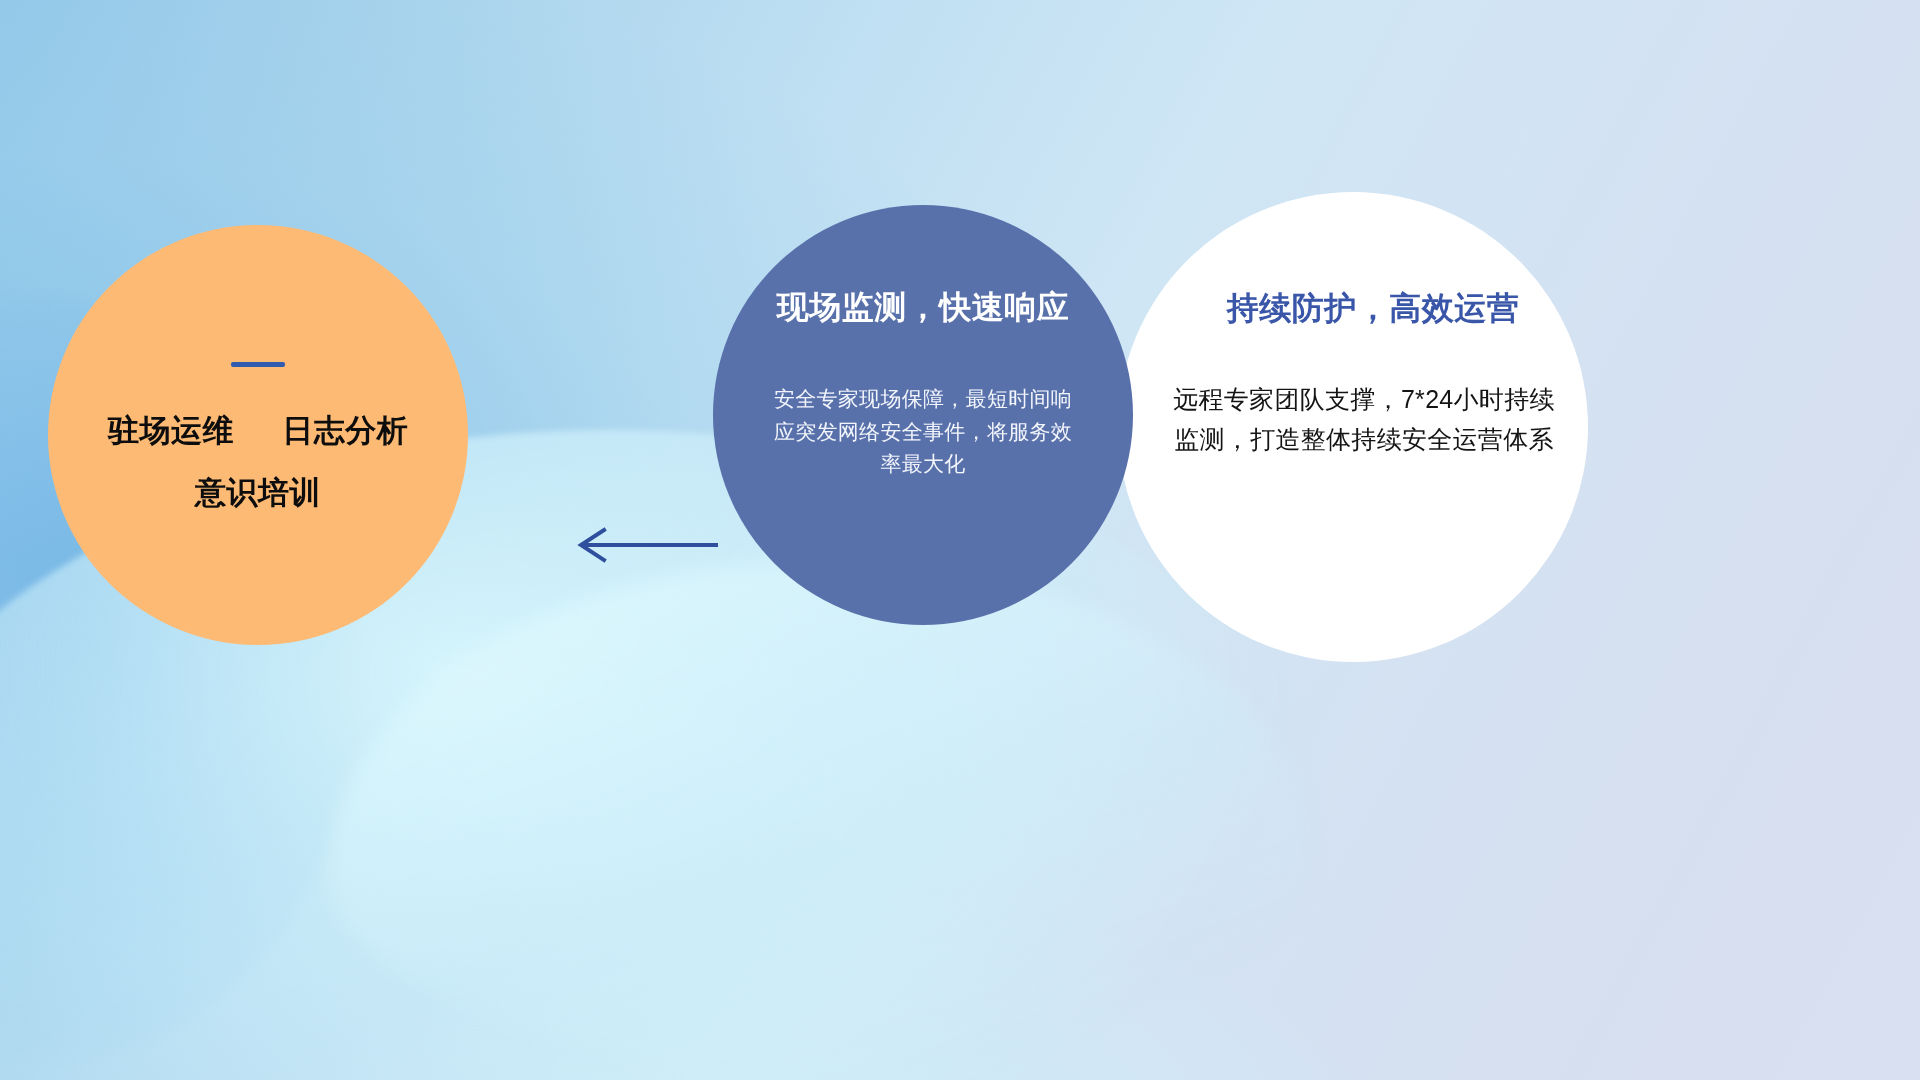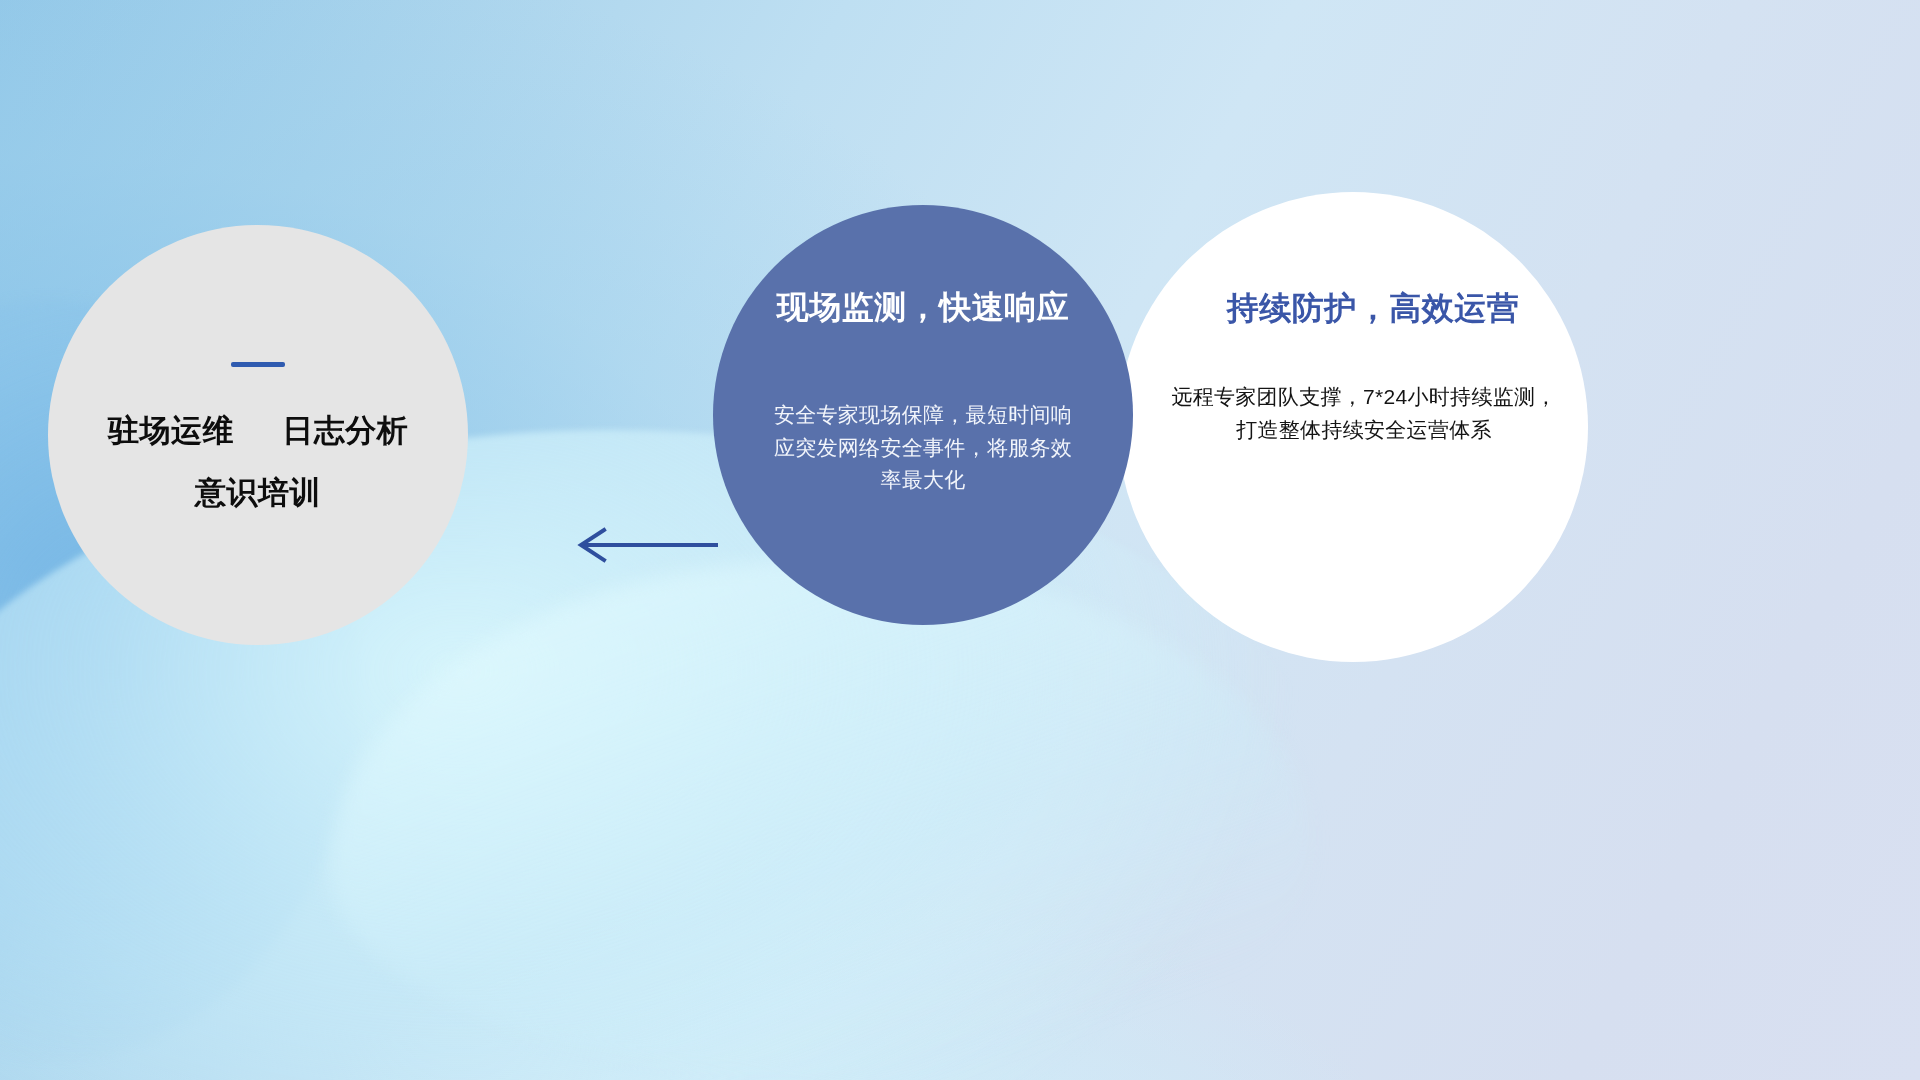--- a/index.html
+++ b/index.html
@@ -25,40 +25,39 @@
   #cornerglow{position:absolute;left:-260px;top:300px;width:620px;height:760px;
     border-radius:50%;
     background:radial-gradient(ellipse at 60% 45%, rgba(116,180,228,.75) 0%, rgba(129,190,233,.30) 50%, rgba(129,190,233,0) 75%);
     filter:blur(6px);}
 
   
   .circle{position:absolute;border-radius:50%;box-sizing:border-box;}
 
   #circle-left{
     left:48px;top:225px;width:420px;height:420px;
-    background:#e5e5e5;
+    background:#fdba74;
     display:flex;flex-direction:column;align-items:center;justify-content:center;
   }
   #circle-left .divider{
     width:54px;height:5px;background:#2f5bb0;border-radius:2px;margin-bottom:48px;
   }
   #circle-left .tagrow{
     font-size:31px;font-weight:bold;color:#0d0d0d;letter-spacing:.5px;
     line-height:1;margin-bottom:31px;white-space:nowrap;
   }
   #circle-left .tagrow:last-child{margin-bottom:0;text-align:right;}
   #circle-left .gap{display:inline-block;width:30px;}
 
   #circle-mid{
     left:713px;top:205px;width:420px;height:420px;
     background:#5971ab;
     z-index:3;
     display:flex;flex-direction:column;align-items:center;
     padding-top:86px;
-    gap:16px;
   }
   #circle-mid .title{
     font-size:32px;font-weight:bold;color:#ffffff;white-space:nowrap;
     line-height:1;letter-spacing:.5px;
   }
   #circle-mid .body{
     margin-top:60px;font-size:21px;color:#f2f5fb;line-height:1.55;
     text-align:center;width:300px;letter-spacing:.3px;
   }
 
@@ -67,21 +66,21 @@
     background:#ffffff;
     z-index:2;
     display:flex;flex-direction:column;align-items:center;
     padding-top:100px;
   }
   #circle-right .title{
     font-size:32px;font-weight:bold;color:#3a56a8;white-space:nowrap;
     line-height:1;letter-spacing:.5px;padding-left:40px;
   }
   #circle-right .body{
-    margin-top:56px;font-size:21px;color:#141414;line-height:1.58;
+    margin-top:56px;font-size:25px;color:#141414;line-height:1.58;
     text-align:center;width:390px;letter-spacing:.3px;padding-left:22px;
   }
 
   
   #arrow{position:absolute;left:570px;top:522px;width:150px;height:46px;z-index:4;}
 </style>
 </head>
 <body>
 
 <div id="bg"></div>

